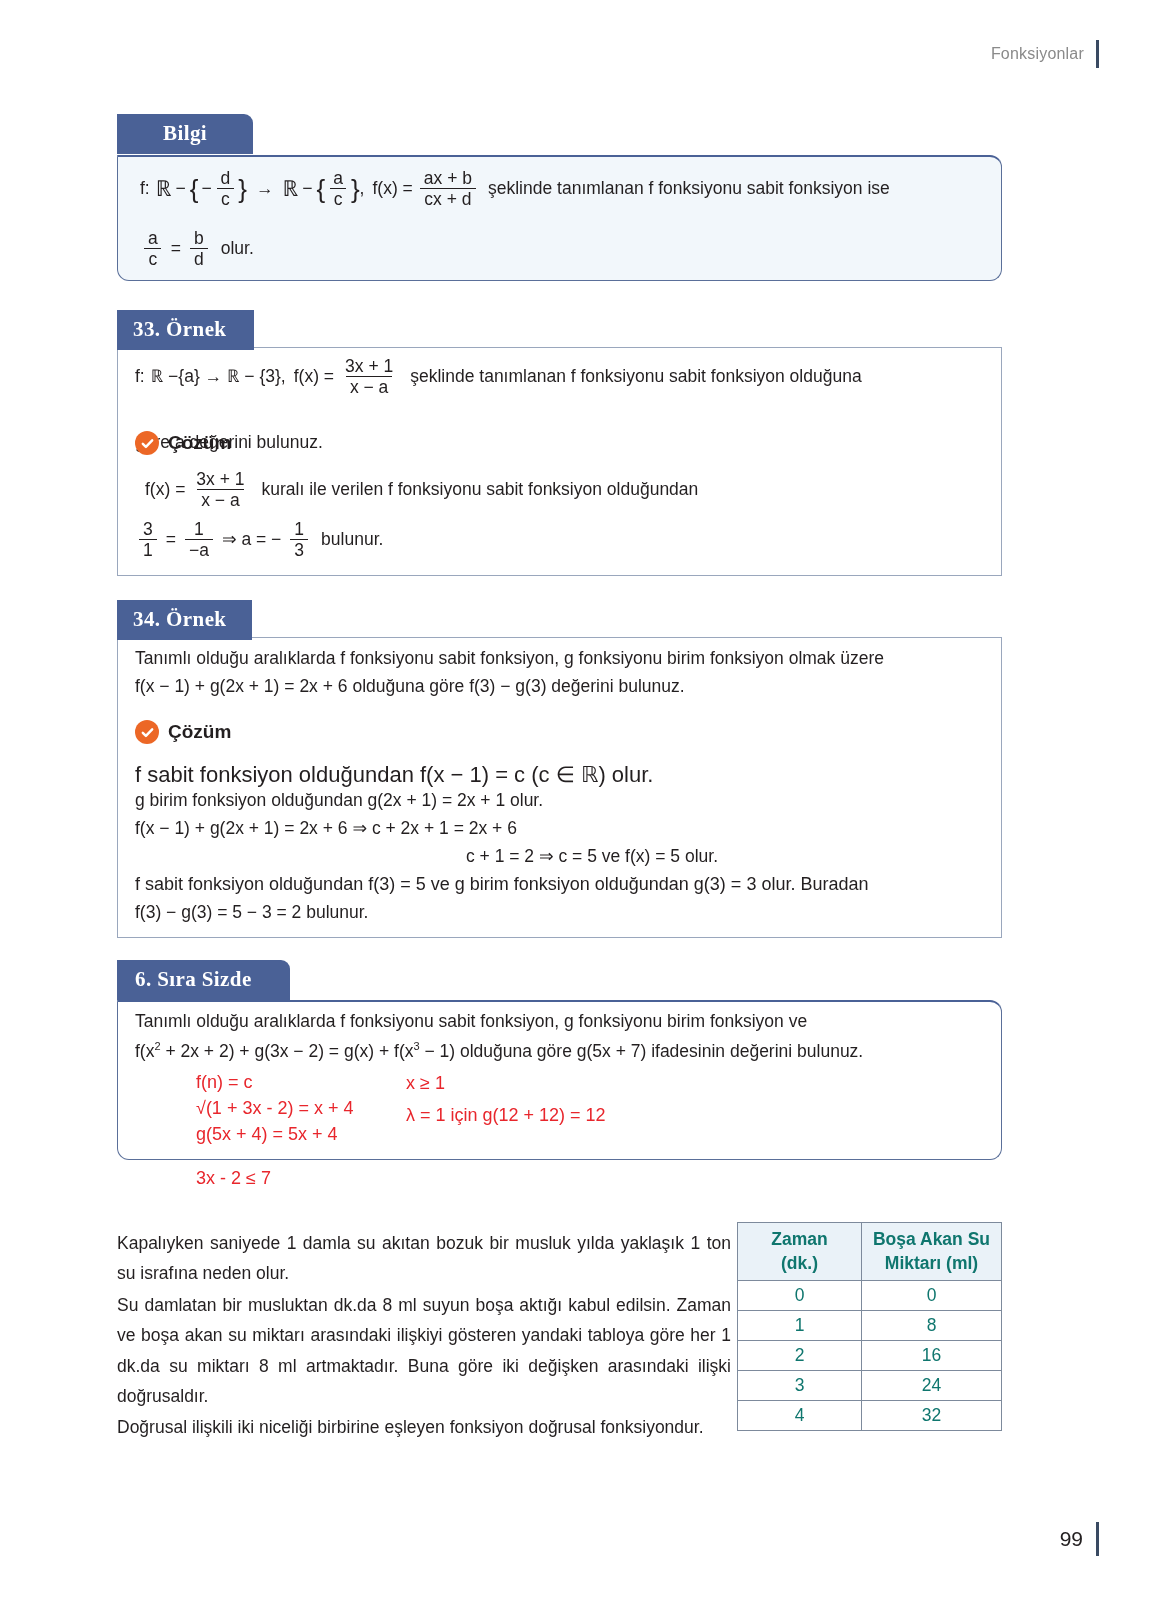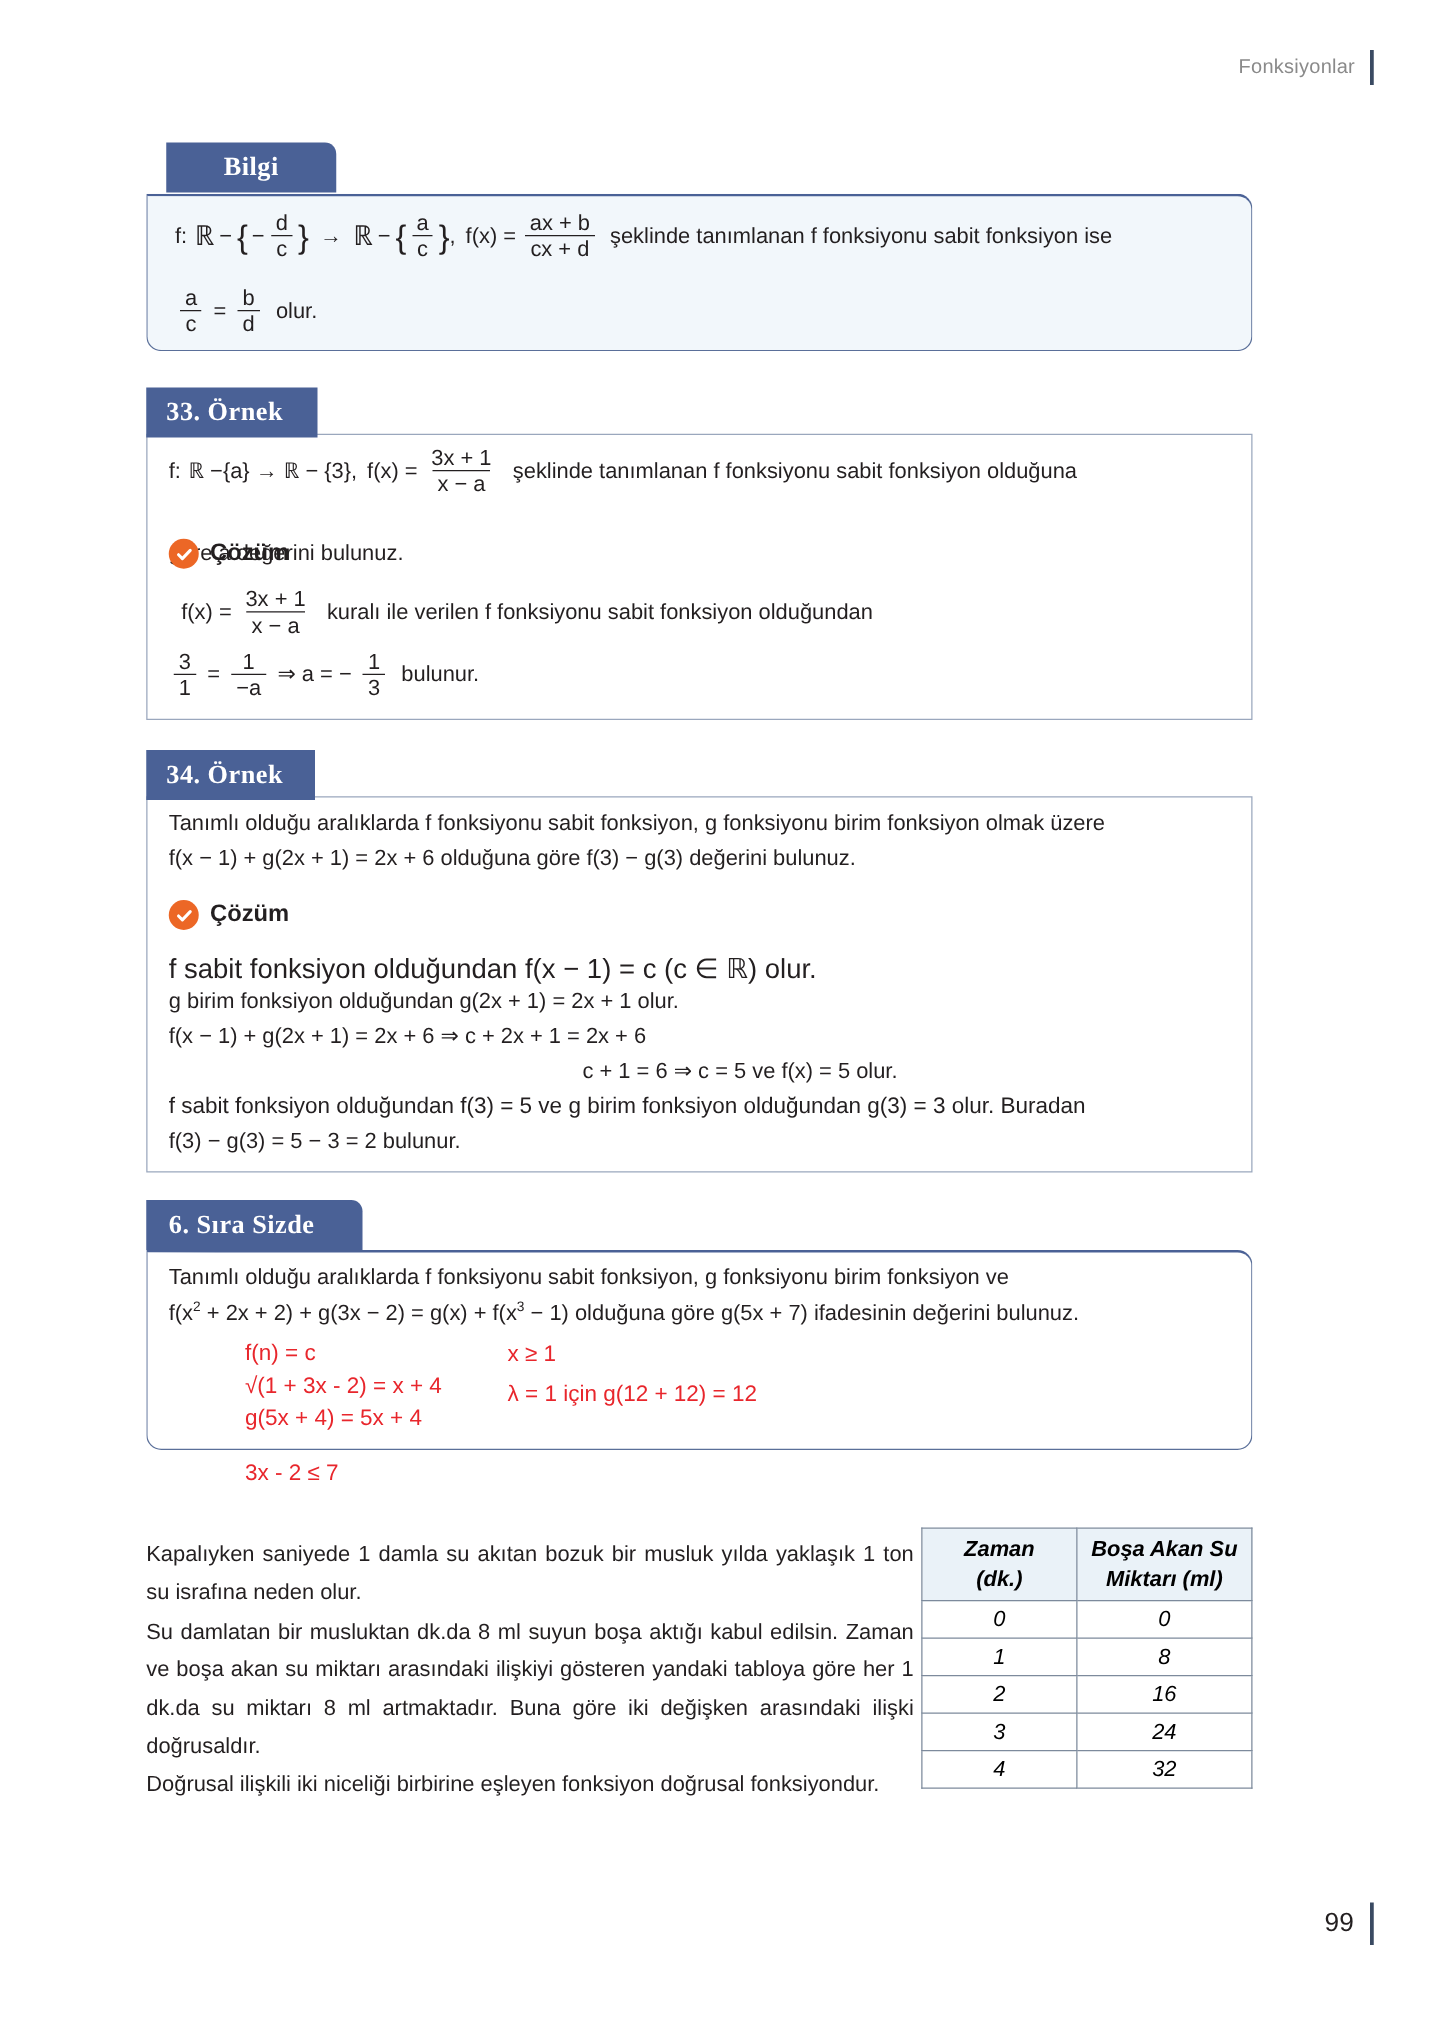--- a/index.html
+++ b/index.html
@@ -123,22 +123,21 @@
     line-height:1.74;
     color:#231f20;
     text-align:justify;
   }
 
   
   table.wt{
     position:absolute;
     border-collapse:collapse;
     font-size:17.5px;
-    color:#000000;
-    font-style:italic;
+    color:#0f766e;
   }
   table.wt th{
     background:#eaf2f8;
     border:1px solid #7d8a9c;
     font-weight:bold;
     padding:5px 10px;
     text-align:center;
     line-height:1.35;
     font-size:17.5px;
   }
@@ -160,21 +159,21 @@
 </head>
 <body>
 
 <div class="page">
 
   <div class="runhead">
     <span class="txt">Fonksiyonlar</span>
     <span class="bar"></span>
   </div>
 
-  <div class="tabbox" style="left:117px;top:114px;margin-left:16px;">
+  <div class="tabbox" style="left:117px;top:114px;">
     <span class="tab notch" style="padding-left:46px;padding-right:46px;">Bilgi</span>
   </div>
 
   <div class="box info" style="position:absolute;left:117px;top:155px;width:885px;height:126px;">
 
     <div class="mline" style="position:absolute;left:22px;top:12px;">
       <span class="mrow" style="margin-right:6px;">f:</span>
       <span class="mrow big">ℝ</span>
       <span class="mrow" style="margin:0 4px;">−</span>
       <span class="brace">{</span>
@@ -284,21 +283,21 @@
         <svg width="15" height="15" viewBox="0 0 16 16">
             <path d="M3 8.3 L6.3 11.6 L13 4.6" stroke="#ffffff" stroke-width="2.6" fill="none" stroke-linecap="round" stroke-linejoin="round"></path>
           </svg>
       </span>
       <span class="lbl">Çözüm</span>
     </div>
 
     <div style="position:absolute;left:17px;top:124px;font-size:22px;">f sabit fonksiyon olduğundan f(x − 1) = c (c ∈ ℝ) olur.</div>
     <div style="position:absolute;left:17px;top:152px;font-size:17.5px;">g birim fonksiyon olduğundan g(2x + 1) = 2x + 1 olur.</div>
     <div style="position:absolute;left:17px;top:180px;font-size:17.5px;">f(x − 1) + g(2x + 1) = 2x + 6 ⇒ c + 2x + 1 = 2x + 6</div>
-    <div style="position:absolute;left:348px;top:208px;font-size:17.5px;">c + 1 = 6 ⇒ c = 5 ve f(x) = 5 olur.</div>
+    <div style="position:absolute;left:348px;top:208px;font-size:17.5px;">c + 1 = 2 ⇒ c = 5 ve f(x) = 5 olur.</div>
     <div style="position:absolute;left:17px;top:236px;font-size:18px;">f sabit fonksiyon olduğundan f(3) = 5 ve g birim fonksiyon olduğundan g(3) = 3 olur. Buradan</div>
     <div style="position:absolute;left:17px;top:264px;font-size:17.5px;">f(3) − g(3) = 5 − 3 = 2 bulunur.</div>
   </div>
 
   <div class="tabbox" style="left:117px;top:960px;">
     <span class="tab notch" style="padding-left:18px;padding-right:38px;">6. Sıra Sizde</span>
   </div>
 
   <div class="box sira" style="position:absolute;left:117px;top:1000px;width:885px;height:160px;">
     <div style="position:absolute;left:17px;top:9px;font-size:17.5px;">Tanımlı olduğu aralıklarda f fonksiyonu sabit fonksiyon, g fonksiyonu birim fonksiyon ve</div>

